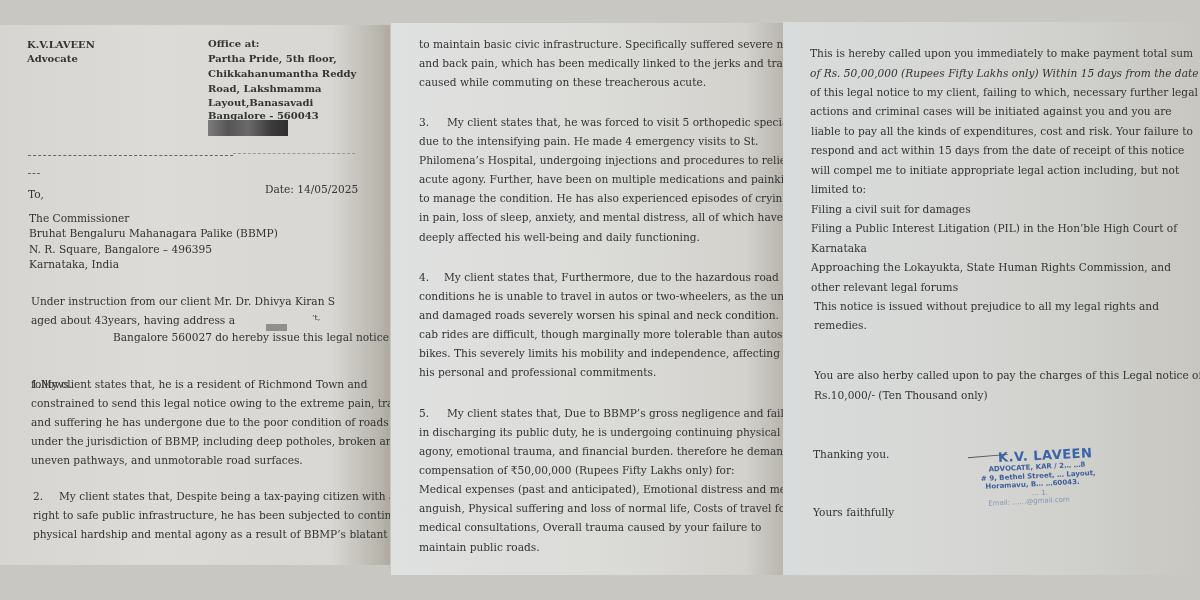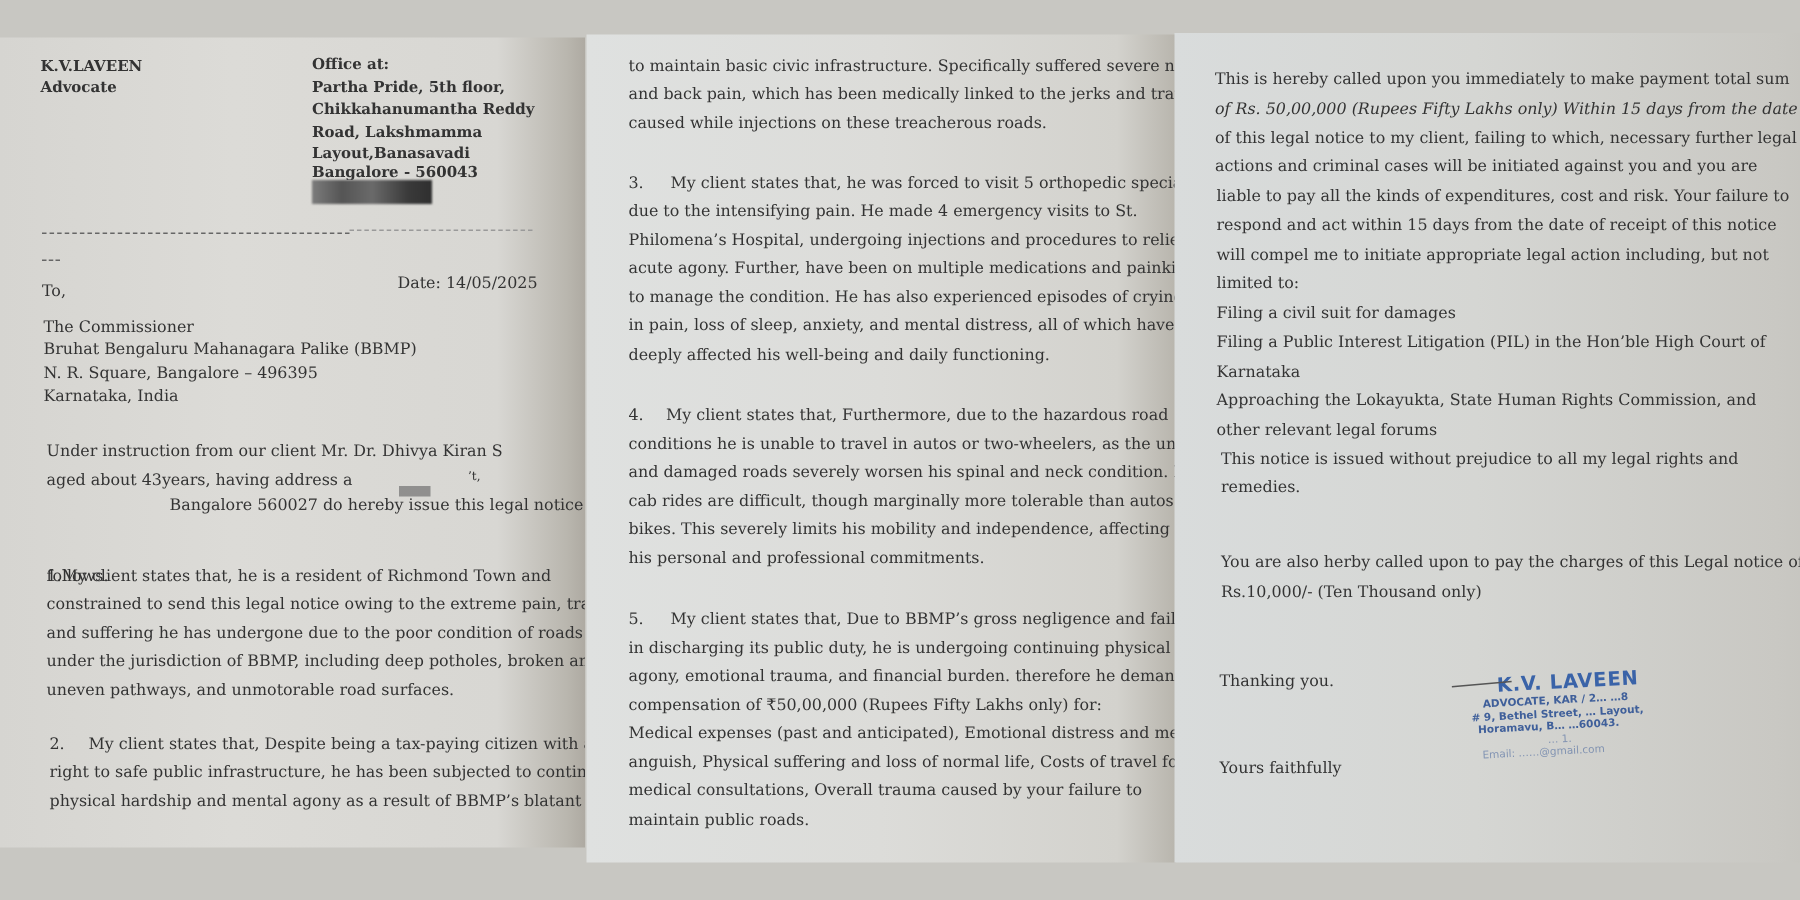--- a/index.html
+++ b/index.html
@@ -112,21 +112,21 @@
     <div class="txt" style="left:59px;top:462px;">My client states that, Despite being a tax-paying citizen with a</div>
     <div class="txt" style="left:33px;top:481px;">right to safe public infrastructure, he has been subjected to continuous</div>
     <div class="txt" style="left:33px;top:500px;">physical hardship and mental agony as a result of BBMP’s blatant failure</div>
   </div>
 </div>
 
 <div class="page" id="page2">
   <div>
     <div class="txt" style="left:28px;top:12px;">to maintain basic civic infrastructure. Specifically suffered severe neck</div>
     <div class="txt" style="left:28px;top:31px;">and back pain, which has been medically linked to the jerks and trauma</div>
-    <div class="txt" style="left:28px;top:50px;">caused while injections on these treacherous roads.</div>
+    <div class="txt" style="left:28px;top:50px;">caused while commuting on these treacherous acute.</div>
   </div>
 
   <div>
     <div class="txt" style="left:28px;top:90px;">3.</div>
     <div class="txt" style="left:56px;top:90px;">My client states that, he was forced to visit 5 orthopedic specialists</div>
     <div class="txt" style="left:28px;top:109px;">due to the intensifying pain. He made 4 emergency visits to St.</div>
     <div class="txt" style="left:28px;top:128px;">Philomena’s Hospital, undergoing injections and procedures to relieve</div>
     <div class="txt" style="left:28px;top:147px;">acute agony. Further, have been on multiple medications and painkillers</div>
     <div class="txt" style="left:28px;top:166px;">to manage the condition. He has also experienced episodes of crying out</div>
     <div class="txt" style="left:28px;top:185px;">in pain, loss of sleep, anxiety, and mental distress, all of which have</div>

